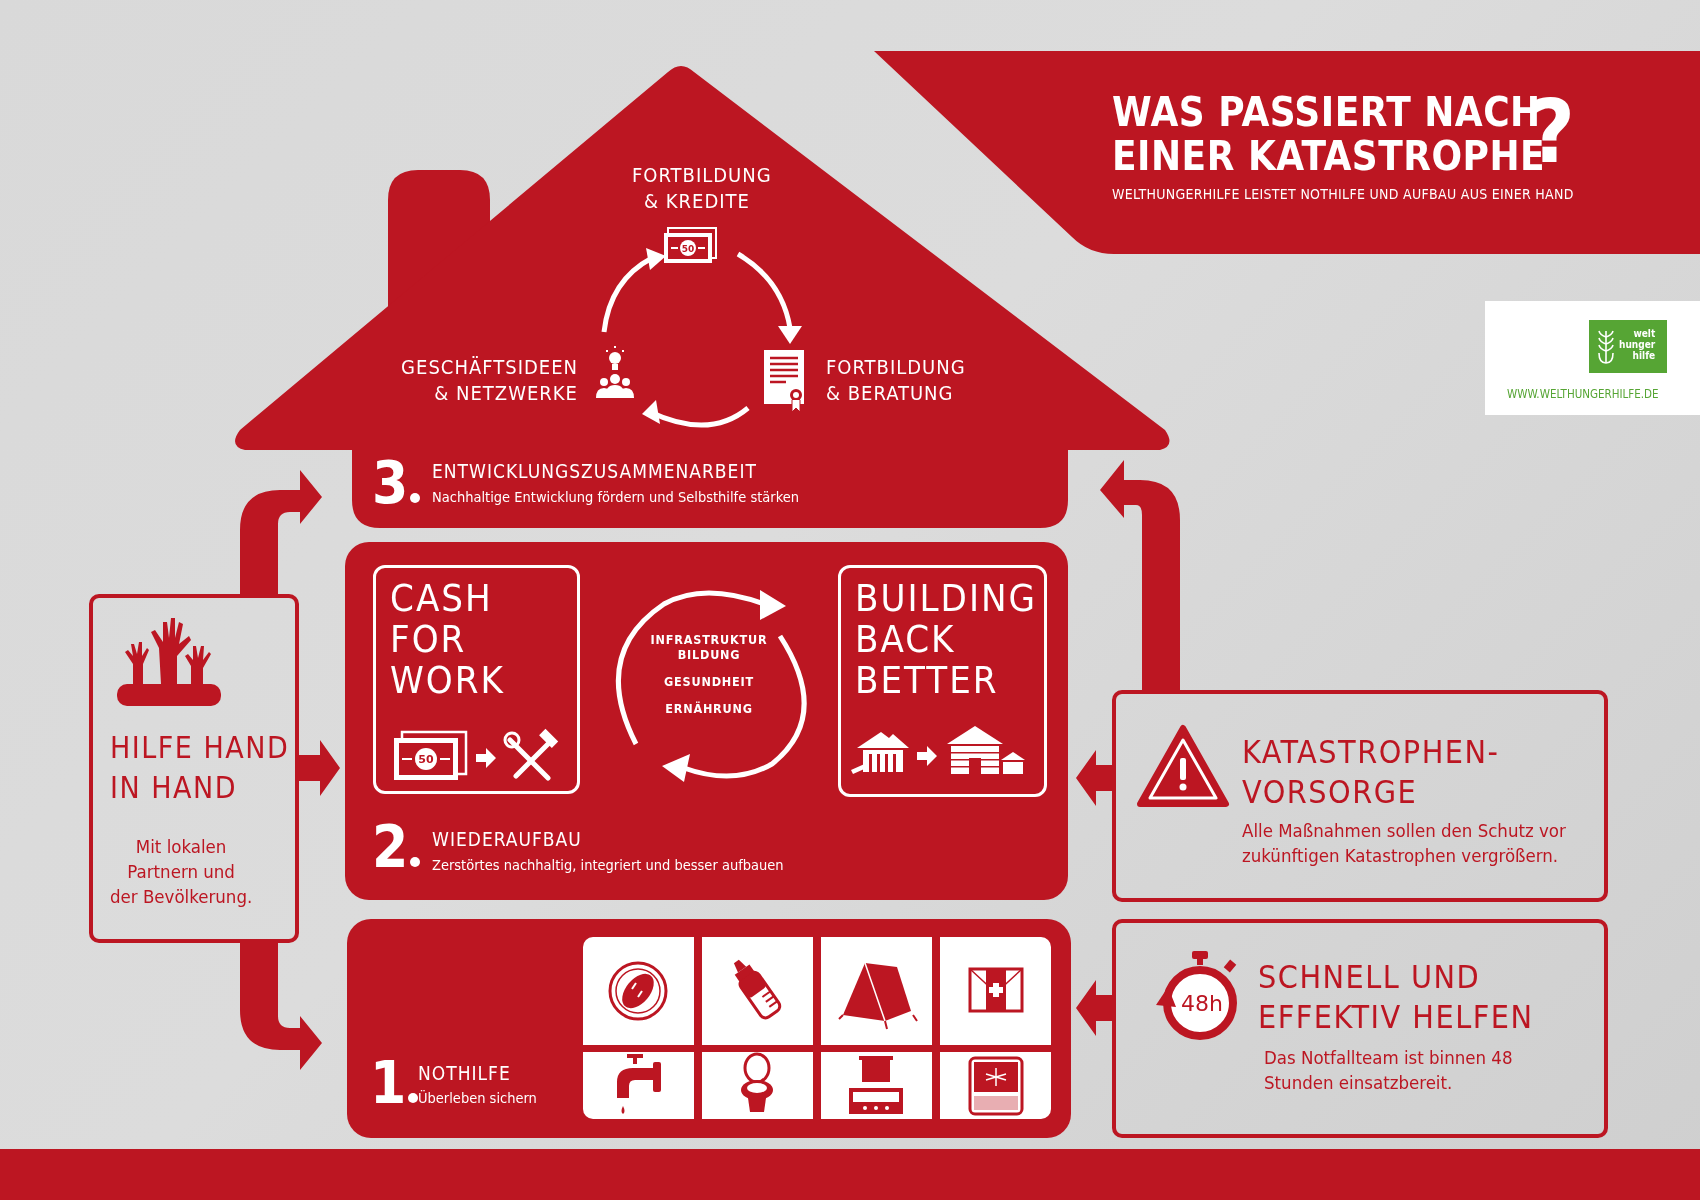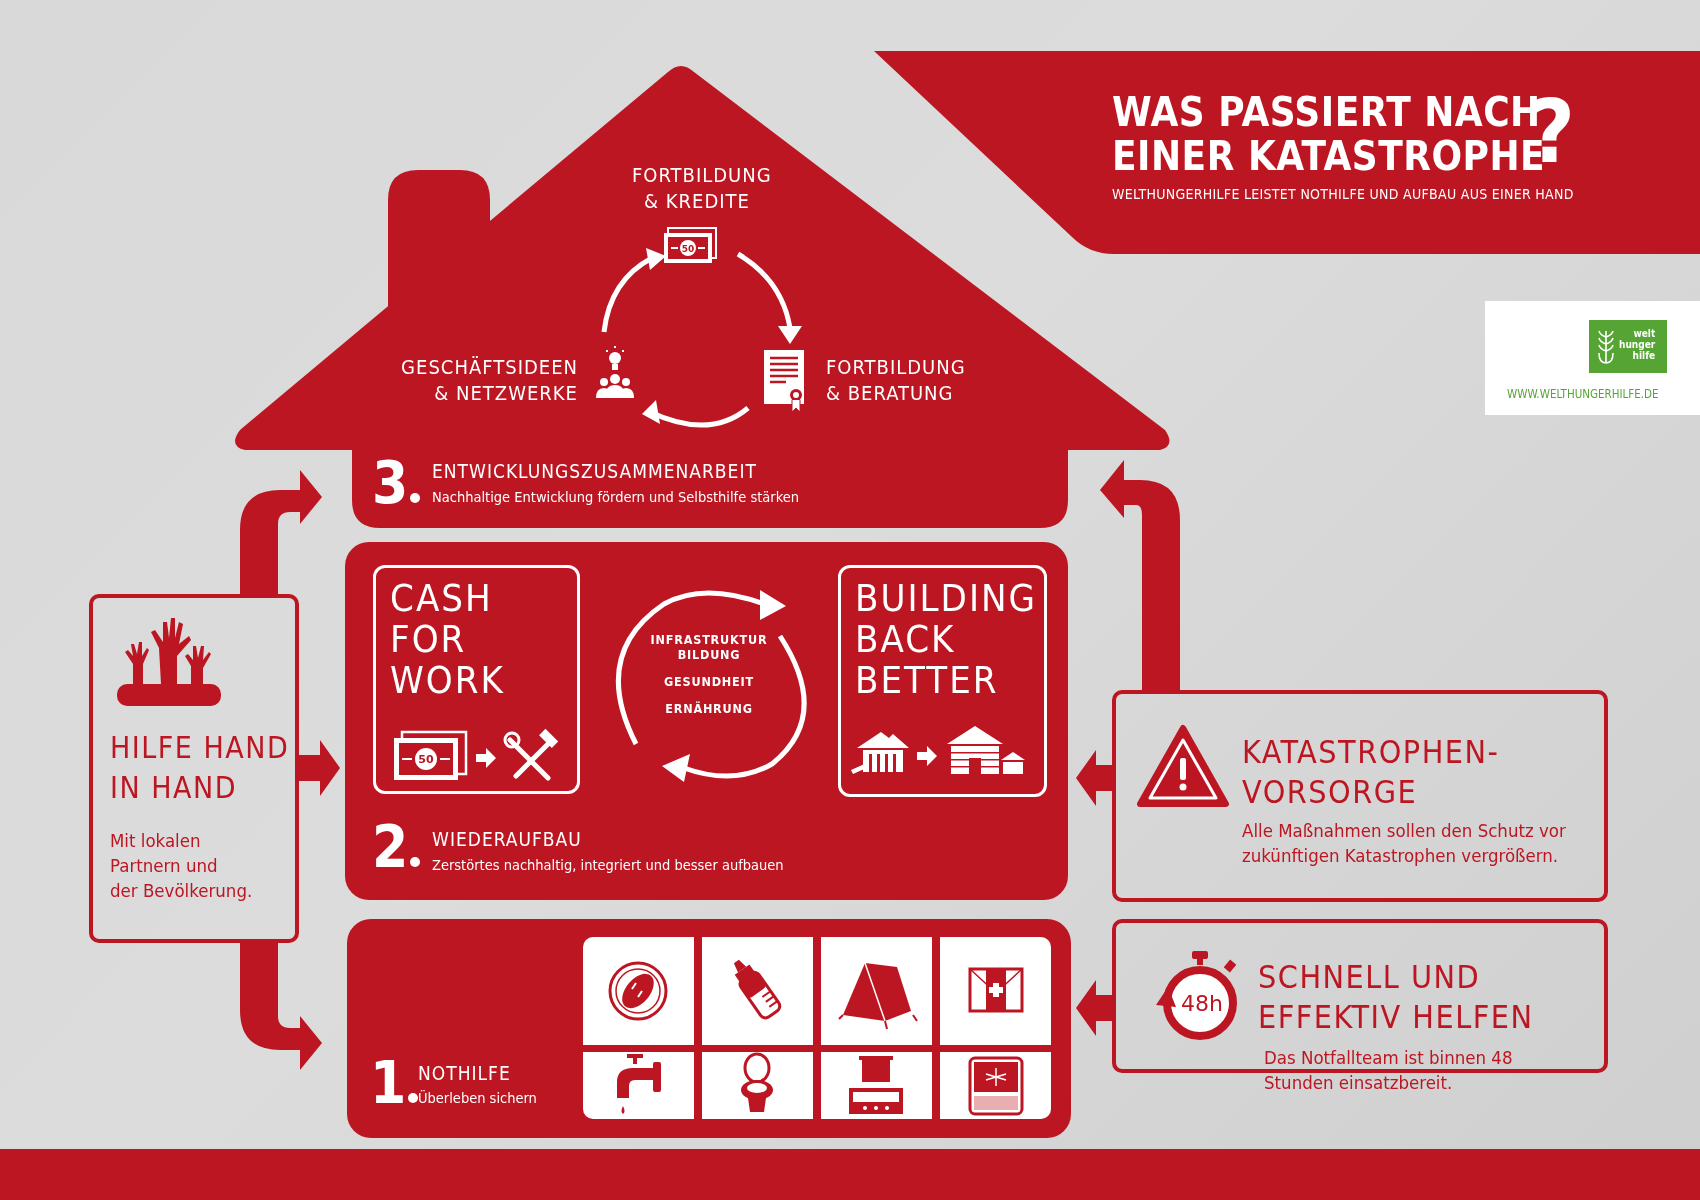--- a/index.html
+++ b/index.html
@@ -351,21 +351,21 @@
       <rect x="0" y="66" width="104" height="22" rx="10"></rect>
       <path d="M44 66 L42 30 L34 14 L38 12 L46 24 L46 4 L50 4 L52 20 L54 0 L58 0 L58 20 L62 4 L66 6 L62 26 L72 18 L74 22 L60 38 L60 66 Z"></path>
       <path d="M16 66 L16 46 L8 34 L11 32 L16 38 L14 26 L17 26 L20 36 L22 24 L25 24 L25 38 L30 30 L32 32 L26 46 L26 66 Z"></path>
       <path d="M74 66 L74 48 L68 38 L71 36 L76 42 L76 28 L79 28 L81 40 L84 28 L87 28 L86 42 L92 34 L94 36 L86 50 L86 66 Z"></path>
     </g>
   </svg>
   <div class="panel-title" style="position:absolute;left:17px;top:130px;font-size:30px;">
     <div>HILFE HAND</div>
     <div>IN HAND</div>
   </div>
-  <div class="panel-text" style="position:absolute;left:17px;top:230px;">
+  <div class="panel-text" style="position:absolute;left:17px;top:236px;text-align:center;">
     <div>Mit lokalen</div>
     <div>Partnern und</div>
     <div>der Bevölkerung.</div>
   </div>
 </div>
 
 <div class="abs panel" style="left:1112px;top:690px;width:496px;height:212px;">
   <svg style="position:absolute;left:20px;top:30px" width="94" height="84" viewBox="0 0 94 84">
     <path d="M47 4 L90 80 L4 80 Z" fill="#bc1622" stroke="#bc1622" stroke-width="6" stroke-linejoin="round"></path>
     <path d="M47 16 L80 74 L14 74 Z" fill="none" stroke="#fff" stroke-width="3" stroke-linejoin="round"></path>
@@ -375,21 +375,21 @@
   <div class="panel-title" style="position:absolute;left:126px;top:38px;">
     <div>KATASTROPHEN-</div>
     <div>VORSORGE</div>
   </div>
   <div class="panel-text" style="position:absolute;left:126px;top:124px;white-space:nowrap;">
     <div>Alle Maßnahmen sollen den Schutz vor</div>
     <div>zukünftigen Katastrophen vergrößern.</div>
   </div>
 </div>
 
-<div class="abs panel" style="left:1112px;top:919px;width:496px;height:154px;">
+<div class="abs panel" style="left:1112px;top:919px;width:496px;height:219px;">
   <svg style="position:absolute;left:36px;top:24px" width="100" height="100" viewBox="0 0 100 100">
     <rect x="40" y="4" width="16" height="8" rx="2" fill="#bc1622"></rect>
     <rect x="45" y="12" width="6" height="6" fill="#bc1622"></rect>
     <rect x="74" y="14" width="8" height="10" fill="#bc1622" transform="rotate(40 78 19)"></rect>
     <circle cx="48" cy="56" r="33" fill="#fff" stroke="#bc1622" stroke-width="8"></circle>
     <path d="M4 58 L16 40 L24 60 Z" fill="#bc1622"></path>
     <text x="50" y="64" font-size="22" fill="#bc1622" text-anchor="middle" font-family="DejaVu Sans, sans-serif">48h</text>
   </svg>
   <div class="panel-title" style="position:absolute;left:142px;top:34px;">
     <div>SCHNELL UND</div>

